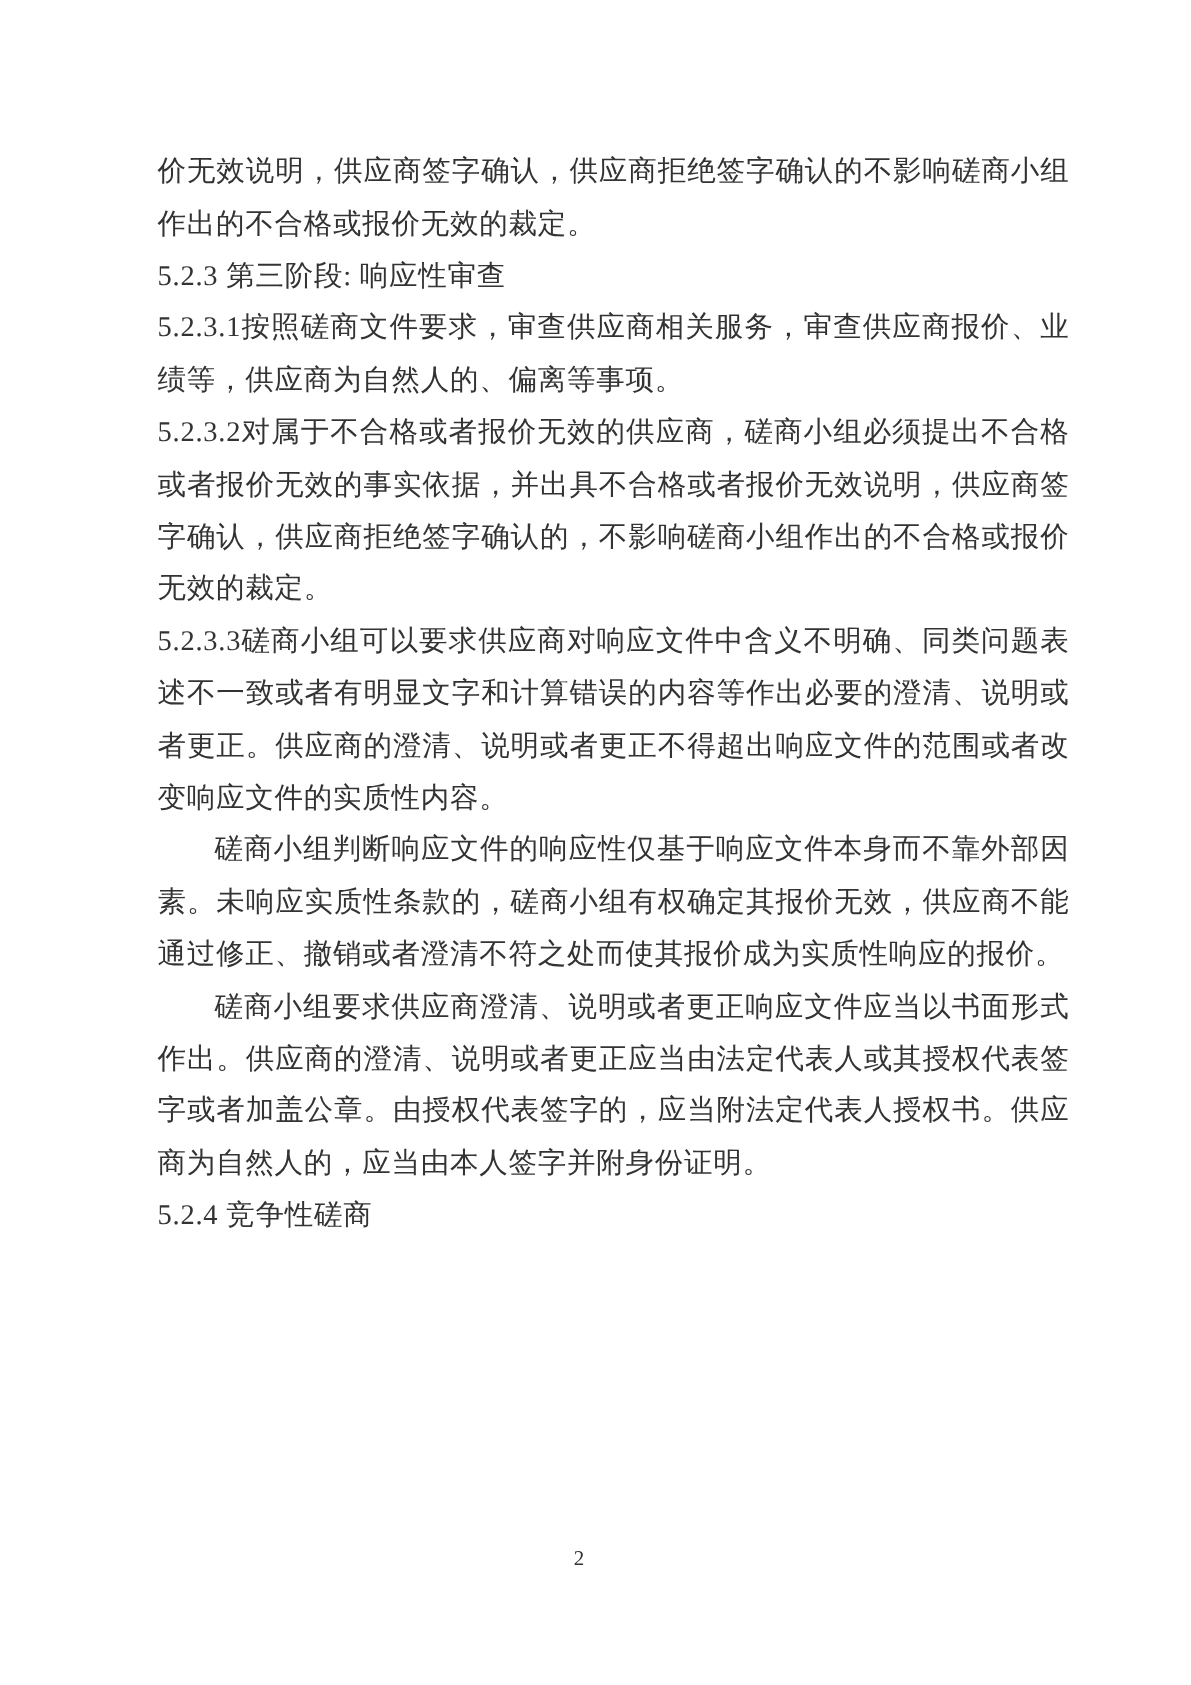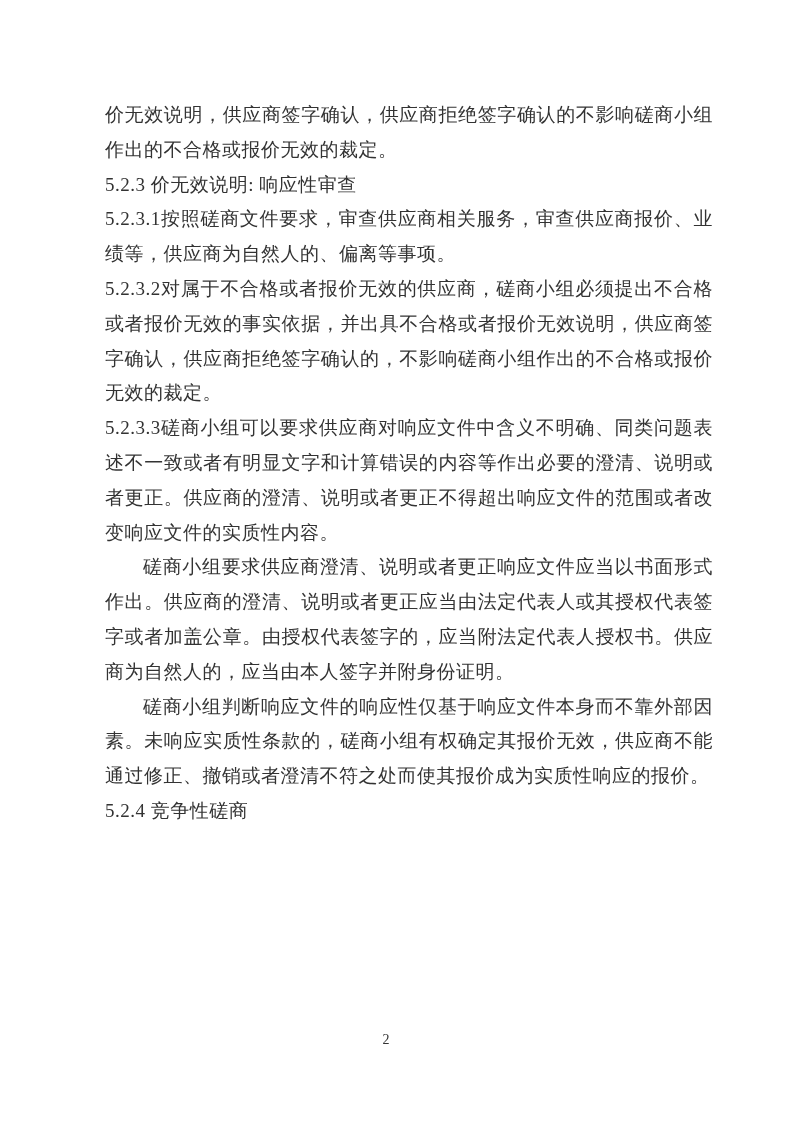--- a/index.html
+++ b/index.html
@@ -42,22 +42,22 @@
     font-size: 14px;
     color: #333333;
   }
 </style>
 </head>
 <body>
 
 <div class="page">
   <div class="content">
     <p>价无效说明，供应商签字确认，供应商拒绝签字确认的不影响磋商小组作出的不合格或报价无效的裁定。</p>
-    <p>5.2.3 价无效说明: 响应性审查</p>
+    <p>5.2.3 第三阶段: 响应性审查</p>
     <p>5.2.3.1按照磋商文件要求，审查供应商相关服务，审查供应商报价、业绩等，供应商为自然人的、偏离等事项。</p>
     <p>5.2.3.2对属于不合格或者报价无效的供应商，磋商小组必须提出不合格或者报价无效的事实依据，并出具不合格或者报价无效说明，供应商签字确认，供应商拒绝签字确认的，不影响磋商小组作出的不合格或报价无效的裁定。</p>
     <p>5.2.3.3磋商小组可以要求供应商对响应文件中含义不明确、同类问题表述不一致或者有明显文字和计算错误的内容等作出必要的澄清、说明或者更正。供应商的澄清、说明或者更正不得超出响应文件的范围或者改变响应文件的实质性内容。</p>
+    <p class="indent">磋商小组判断响应文件的响应性仅基于响应文件本身而不靠外部因素。未响应实质性条款的，磋商小组有权确定其报价无效，供应商不能通过修正、撤销或者澄清不符之处而使其报价成为实质性响应的报价。</p>
     <p class="indent">磋商小组要求供应商澄清、说明或者更正响应文件应当以书面形式作出。供应商的澄清、说明或者更正应当由法定代表人或其授权代表签字或者加盖公章。由授权代表签字的，应当附法定代表人授权书。供应商为自然人的，应当由本人签字并附身份证明。</p>
-    <p class="indent">磋商小组判断响应文件的响应性仅基于响应文件本身而不靠外部因素。未响应实质性条款的，磋商小组有权确定其报价无效，供应商不能通过修正、撤销或者澄清不符之处而使其报价成为实质性响应的报价。</p>
     <p>5.2.4 竞争性磋商</p>
   </div>
   <div class="page-number">2</div>
 </div>
 
 </body></html>

